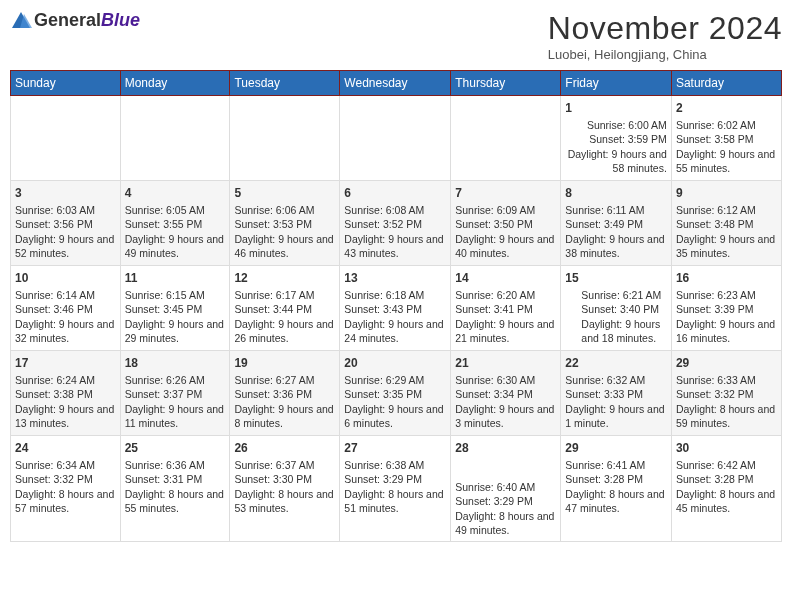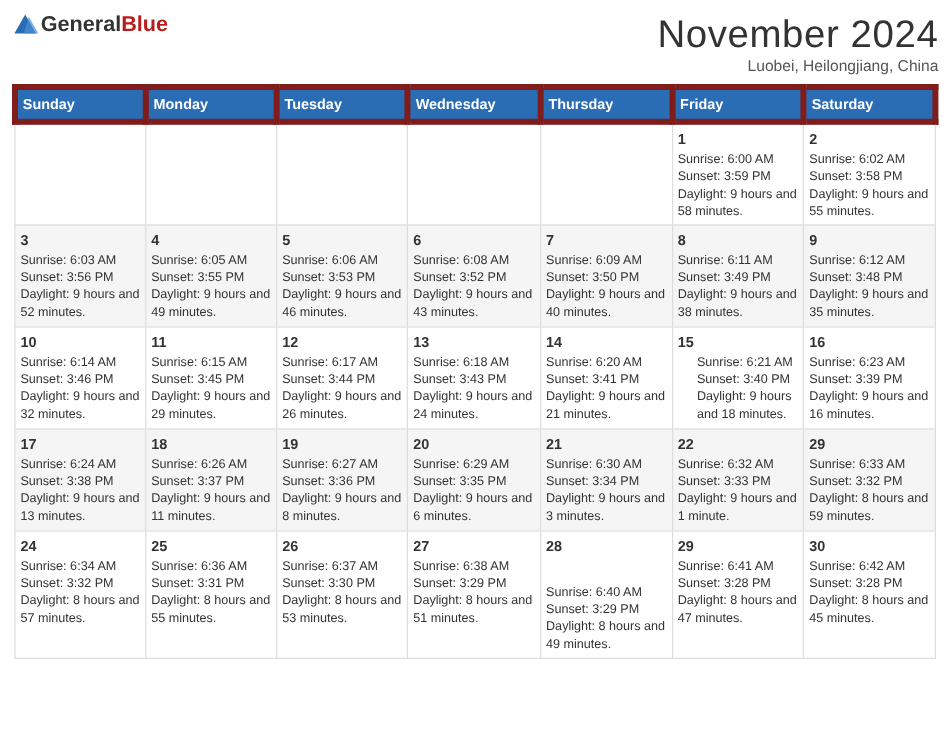--- a/index.html
+++ b/index.html
@@ -27,28 +27,28 @@
       line-height: 1.1;
     }
     .logo-general {
       font-size: 18px;
       font-weight: bold;
       color: #333;
     }
     .logo-blue {
       font-size: 18px;
       font-weight: bold;
-      color: #b91c1c;
+      color: #4c1d95;
+      font-style: italic;
     }
     .logo-icon {
       width: 22px;
       height: 22px;
     }
     .title-area {
-      text-align: right;
     }
     .title-main {
       font-size: 32px;
       font-weight: 300;
       color: #333;
       letter-spacing: 0.5px;
     }
     .title-sub {
       font-size: 13px;
       color: #555;
@@ -59,22 +59,22 @@
       font-size: 11px;
     }
     .calendar thead tr {
       background: #2a6db5;
       color: #fff;
     }
     .calendar thead th {
       padding: 5px 4px;
       text-align: left;
       font-size: 12px;
-      font-weight: bold;
-      border: 5px solid #7f1d1d;
+      font-weight: normal;
+      border: 1px solid #7f1d1d;
     }
     .calendar tbody tr {
       border-bottom: 1px solid #ddd;
     }
     .calendar tbody td {
       vertical-align: top;
       padding: 4px 4px;
       border: 1px solid #ddd;
       min-height: 80px;
       height: 85px;
@@ -134,21 +134,21 @@
   </thead>
   <tbody id="calendar-body">
   <tr>
         <td class="empty-cell"></td>
         <td class="empty-cell"></td>
         <td class="empty-cell"></td>
         <td class="empty-cell"></td>
         <td class="empty-cell"></td>
         <td>
           <span class="day-number">1</span>
-          <div class="day-detail" style="white-space: pre-line;">Sunrise: 6:00 AM
+          <div class="day-detail" style="white-space: pre-line; text-align: right;">Sunrise: 6:00 AM
 Sunset: 3:59 PM
 Daylight: 9 hours and 58 minutes.</div>
         </td>
         <td>
           <span class="day-number">2</span>
           <div class="day-detail" style="white-space: pre-line;">Sunrise: 6:02 AM
 Sunset: 3:58 PM
 Daylight: 9 hours and 55 minutes.</div>
         </td>
       </tr>

